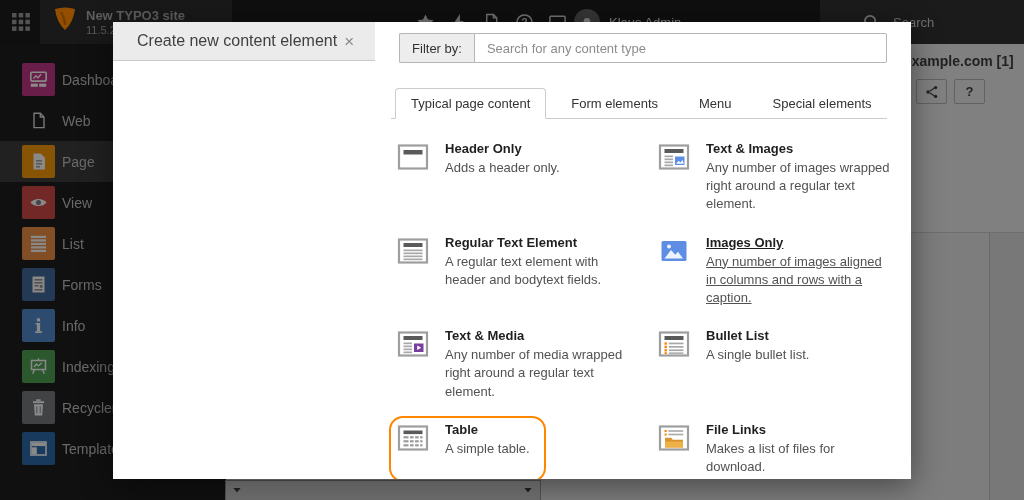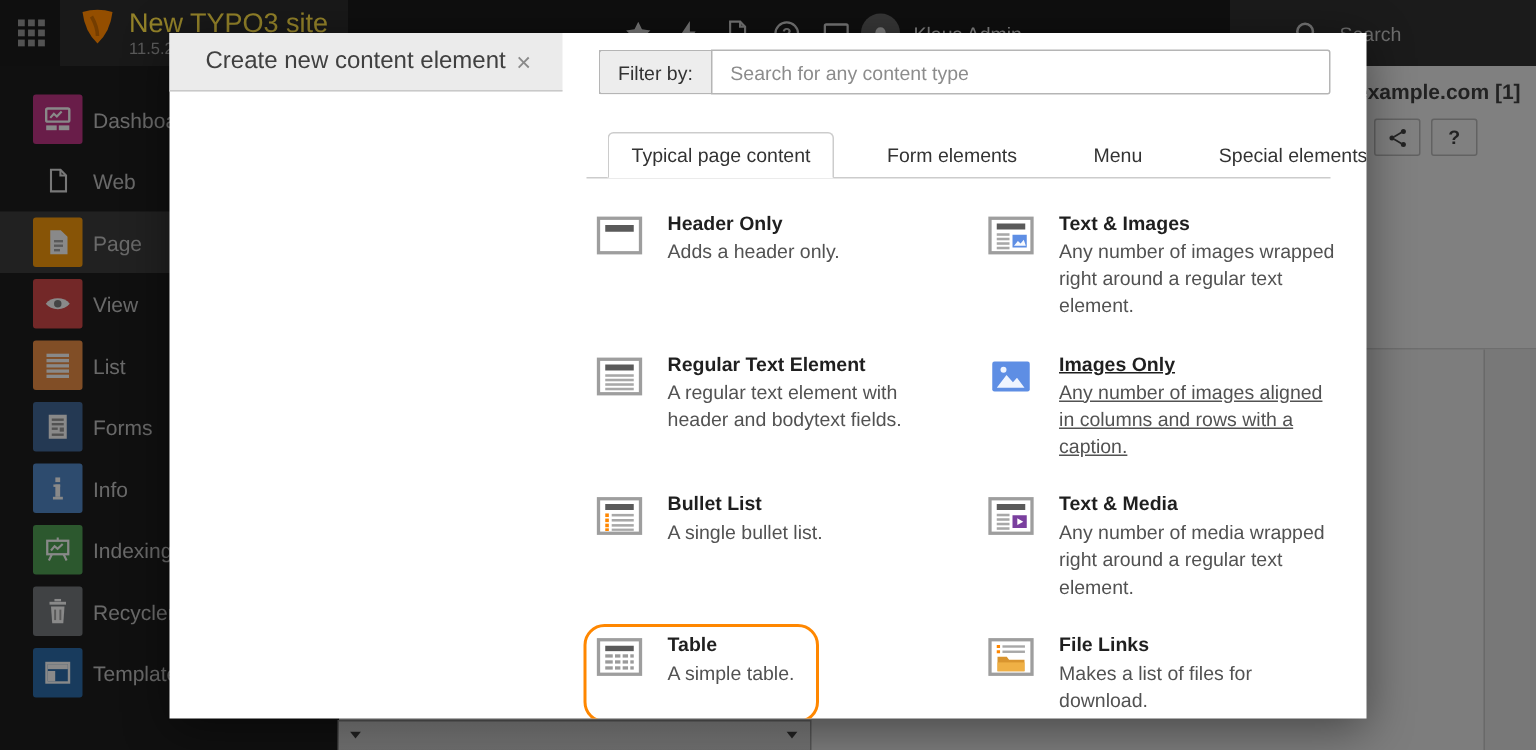--- a/index.html
+++ b/index.html
@@ -4,21 +4,21 @@
 <style>
   html,body{margin:0;padding:0;}
   body{width:1024px;height:500px;font-family:"Liberation Sans",sans-serif;}
   .stage{position:relative;width:1024px;height:500px;overflow:hidden;background:#d6d6d6;}
 
   
   .topbar{position:absolute;left:0;top:0;width:100%;height:44px;background:#1b1b1b;}
   .apps-btn{position:absolute;left:11px;top:12px;width:20px;height:20px;cursor:pointer;}
   .brand{position:absolute;left:40px;top:0;width:192px;height:44px;background:#2b2b2b;display:flex;align-items:center;gap:9px;padding-left:13px;box-sizing:border-box;}
   .brand svg{width:24px;height:27px;flex:none;}
-  .brand-name{font-size:18px;color:#fde047;line-height:1.2;white-space:nowrap;}
+  .brand-name{font-size:13px;color:#a3a3a3;line-height:1.2;white-space:nowrap;font-weight:bold;}
   .brand-version{font-size:11px;color:#9c9c9c;}
   .tb-icons{position:absolute;left:416px;top:0;height:44px;display:flex;align-items:center;gap:14px;}
   .tb-icon{width:19px;height:19px;cursor:pointer;}
   .tb-icon svg{width:19px;height:19px;display:block;}
   .tb-user{position:absolute;left:574px;top:0;height:44px;display:flex;align-items:center;gap:9px;cursor:pointer;}
   .avatar{width:26px;height:26px;border-radius:50%;background:#5d5d5d;overflow:hidden;display:flex;align-items:flex-end;justify-content:center;}
   .avatar svg{width:20px;height:20px;display:block;}
   .user-name{font-size:13px;color:#dcdcdc;}
   .tb-search{position:absolute;left:820px;top:0;right:0;height:44px;background:#303030;display:flex;align-items:center;gap:12px;padding-left:42px;box-sizing:border-box;cursor:pointer;}
   .tb-search .label{font-size:13px;color:#bdbdbd;}
@@ -50,21 +50,21 @@
   .modal{position:absolute;left:113px;top:22px;width:798px;height:457px;background:#fff;box-shadow:0 6px 30px rgba(0,0,0,0.45);display:flex;flex-direction:row;}
   .modal-header{height:39px;flex:none;background:#ebebeb;border-bottom:1px solid #c9c9c9;display:flex;align-items:center;padding:0 14px 0 24px;box-sizing:border-box;}
   .modal-title{flex:1;font-size:16px;color:#404040;}
   .modal-close{background:none;border:none;font-size:17px;color:#8a8a8a;cursor:pointer;padding:2px 7px;font-family:inherit;line-height:1;}
   .modal-body{flex:1;padding:11px 24px 0;box-sizing:border-box;overflow:hidden;}
   .filter-group{display:flex;height:30px;}
   .filter-addon{background:#ededed;border:1px solid #b5b5b5;border-right:none;border-radius:2px 0 0 2px;display:flex;align-items:center;padding:0 12px;font-size:13px;color:#333;white-space:nowrap;}
   .filter-input{flex:1;border:1px solid #b5b5b5;border-radius:0 2px 2px 0;padding:0 12px;font-size:13px;color:#333;outline:none;background:#fff;min-width:0;font-family:inherit;}
   .filter-input::placeholder{color:#8c8c8c;}
   .tabs{display:flex;margin:25px 0 0 -8px;border-bottom:1px solid #ccc;}
-  .tab{padding:7px 15px;font-size:13px;color:#333;border:1px solid transparent;margin:0 5px -1px 14px;border-radius:4px 4px 0 0;cursor:pointer;white-space:nowrap;}
+  .tab{padding:7px 15px;font-size:13px;color:#333;border:1px solid transparent;margin:0 5px -1px 4px;border-radius:4px 4px 0 0;cursor:pointer;white-space:nowrap;}
   .tab.active{background:#fff;border-color:#ccc #ccc #fff;}
   .grid{display:grid;grid-template-columns:1fr 1fr;column-gap:14px;margin:16px -10px 0;}
   .ce-item{display:flex;gap:16px;padding:4px 0 4px 6px;border:2px solid transparent;margin-bottom:9px;cursor:pointer;align-items:flex-start;}
   .ce-icon{width:32px;height:32px;flex:none;}
   .ce-icon svg{width:32px;height:32px;display:block;}
   .ce-title{font-size:13px;font-weight:bold;color:#1f1f1f;margin-bottom:3px;}
   .ce-desc{font-size:13px;color:#525252;line-height:1.4;max-width:326px;}
   .ce-item.hovered .ce-title,.ce-item.hovered .ce-desc{text-decoration:underline;}
   .ce-item.focused{border-color:#ff8700;border-radius:14px;width:max-content;max-width:100%;padding-right:14px;}
 </style>
@@ -391,57 +391,57 @@
             <div>
               <div class="ce-title">Images Only</div>
               <div class="ce-desc">Any number of images aligned in columns and rows with a caption.</div>
             </div>
           </div>
           <div class="ce-item">
             <span class="ce-icon">
               <svg viewBox="0 0 32 32">
                 <rect x="2" y="4.5" width="28" height="23" fill="#fff" stroke="#9e9e9e" stroke-width="2.2"></rect>
                 <rect x="6.5" y="8" width="19" height="4" fill="#5a5a5a"></rect>
+                <g fill="#a8a8a8">
+                  <rect x="6.5" y="14.5" width="8.5" height="1.7"></rect>
+                  <rect x="6.5" y="17.5" width="8.5" height="1.7"></rect>
+                  <rect x="6.5" y="20.5" width="8.5" height="1.7"></rect>
+                  <rect x="6.5" y="23.5" width="8.5" height="1.7"></rect>
+                </g>
+                <rect x="17" y="15.5" width="9.5" height="8.5" fill="#7a3f9e"></rect>
+                <path d="M20.2 17.5v4.5l4-2.25z" fill="#fff"></path>
+              </svg>
+            </span>
+            <div>
+              <div class="ce-title">Text &amp; Media</div>
+              <div class="ce-desc">Any number of media wrapped right around a regular text element.</div>
+            </div>
+          </div>
+          <div class="ce-item">
+            <span class="ce-icon">
+              <svg viewBox="0 0 32 32">
+                <rect x="2" y="4.5" width="28" height="23" fill="#fff" stroke="#9e9e9e" stroke-width="2.2"></rect>
+                <rect x="6.5" y="8" width="19" height="4" fill="#5a5a5a"></rect>
                 <g fill="#ff8700">
                   <rect x="6.5" y="14.3" width="2.4" height="2.4"></rect>
                   <rect x="6.5" y="17.7" width="2.4" height="2.4"></rect>
                   <rect x="6.5" y="21.1" width="2.4" height="2.4"></rect>
                   <rect x="6.5" y="24.2" width="2.4" height="1.8"></rect>
                 </g>
                 <g fill="#a8a8a8">
                   <rect x="10.8" y="14.6" width="14.7" height="1.7"></rect>
                   <rect x="10.8" y="18" width="14.7" height="1.7"></rect>
                   <rect x="10.8" y="21.4" width="14.7" height="1.7"></rect>
                   <rect x="10.8" y="24.4" width="14.7" height="1.5"></rect>
                 </g>
               </svg>
             </span>
             <div>
               <div class="ce-title">Bullet List</div>
               <div class="ce-desc">A single bullet list.</div>
-            </div>
-          </div>
-          <div class="ce-item">
-            <span class="ce-icon">
-              <svg viewBox="0 0 32 32">
-                <rect x="2" y="4.5" width="28" height="23" fill="#fff" stroke="#9e9e9e" stroke-width="2.2"></rect>
-                <rect x="6.5" y="8" width="19" height="4" fill="#5a5a5a"></rect>
-                <g fill="#a8a8a8">
-                  <rect x="6.5" y="14.5" width="8.5" height="1.7"></rect>
-                  <rect x="6.5" y="17.5" width="8.5" height="1.7"></rect>
-                  <rect x="6.5" y="20.5" width="8.5" height="1.7"></rect>
-                  <rect x="6.5" y="23.5" width="8.5" height="1.7"></rect>
-                </g>
-                <rect x="17" y="15.5" width="9.5" height="8.5" fill="#7a3f9e"></rect>
-                <path d="M20.2 17.5v4.5l4-2.25z" fill="#fff"></path>
-              </svg>
-            </span>
-            <div>
-              <div class="ce-title">Text &amp; Media</div>
-              <div class="ce-desc">Any number of media wrapped right around a regular text element.</div>
             </div>
           </div>
           <div class="ce-item focused">
             <span class="ce-icon">
               <svg viewBox="0 0 32 32">
                 <rect x="2" y="4.5" width="28" height="23" fill="#fff" stroke="#9e9e9e" stroke-width="2.2"></rect>
                 <rect x="6.5" y="8.5" width="19" height="3.6" fill="#5a5a5a"></rect>
                 <g fill="#9b9b9b">
                   <rect x="6.5" y="14.2" width="5" height="2.2"></rect>
                   <rect x="13" y="14.2" width="3.6" height="2.2"></rect>

